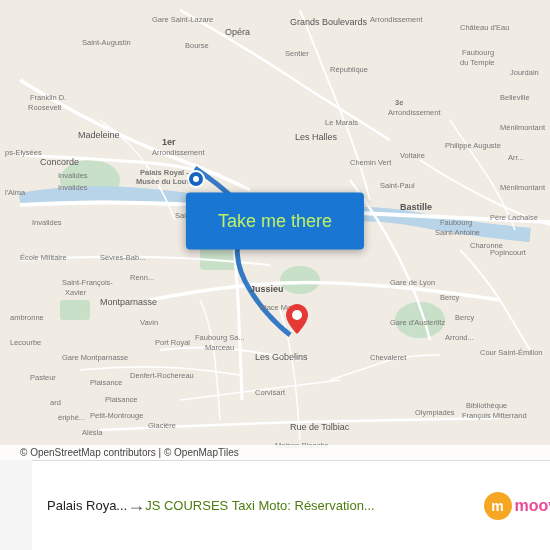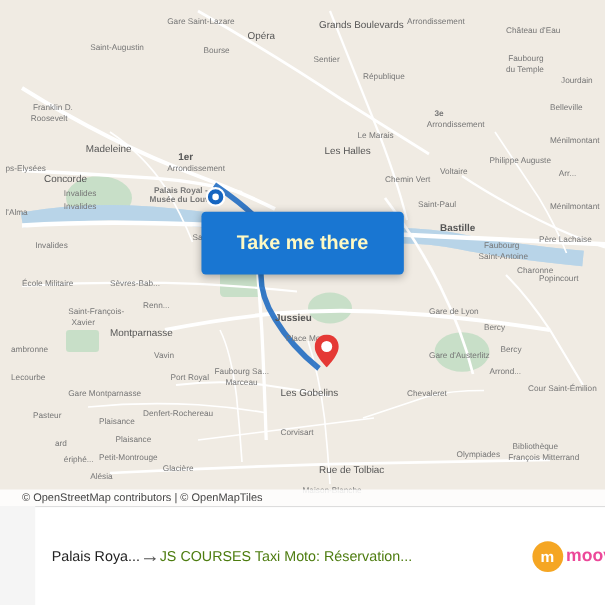--- a/index.html
+++ b/index.html
@@ -33,26 +33,26 @@
       height: 100%;
     }
 
     
     #take-me-there-btn {
       position: absolute;
       left: 50%;
       top: 48%;
       transform: translate(-50%, -50%);
       background: #1976d2;
-      color: #fef9c3;
+      color: #bef264;
       border: none;
       border-radius: 4px;
       padding: 18px 32px;
       font-size: 18px;
-      font-weight: bold;
+      font-weight: normal;
       cursor: pointer;
       white-space: nowrap;
       z-index: 10;
       box-shadow: 0 2px 8px rgba(0,0,0,0.3);
     }
 
     
     #map-attribution {
       position: absolute;
       bottom: 0;

